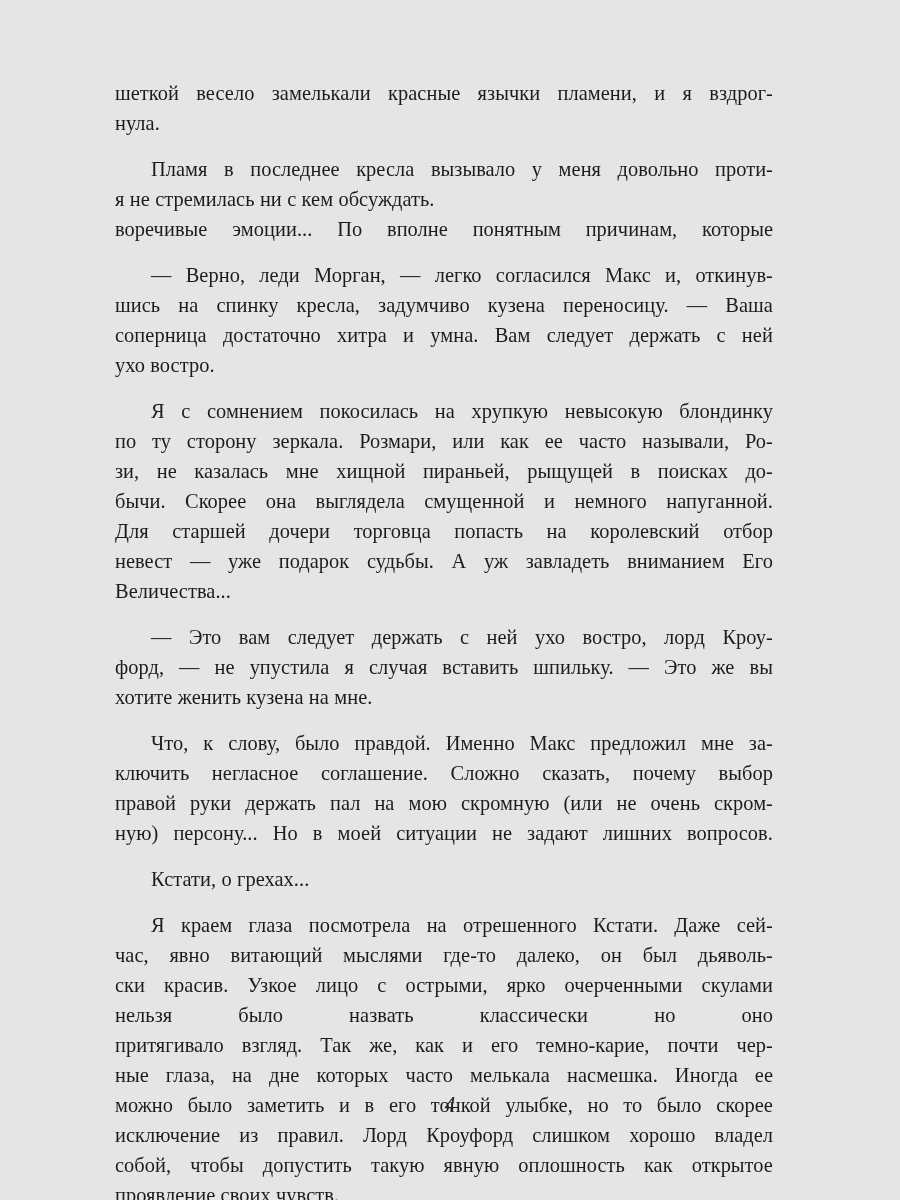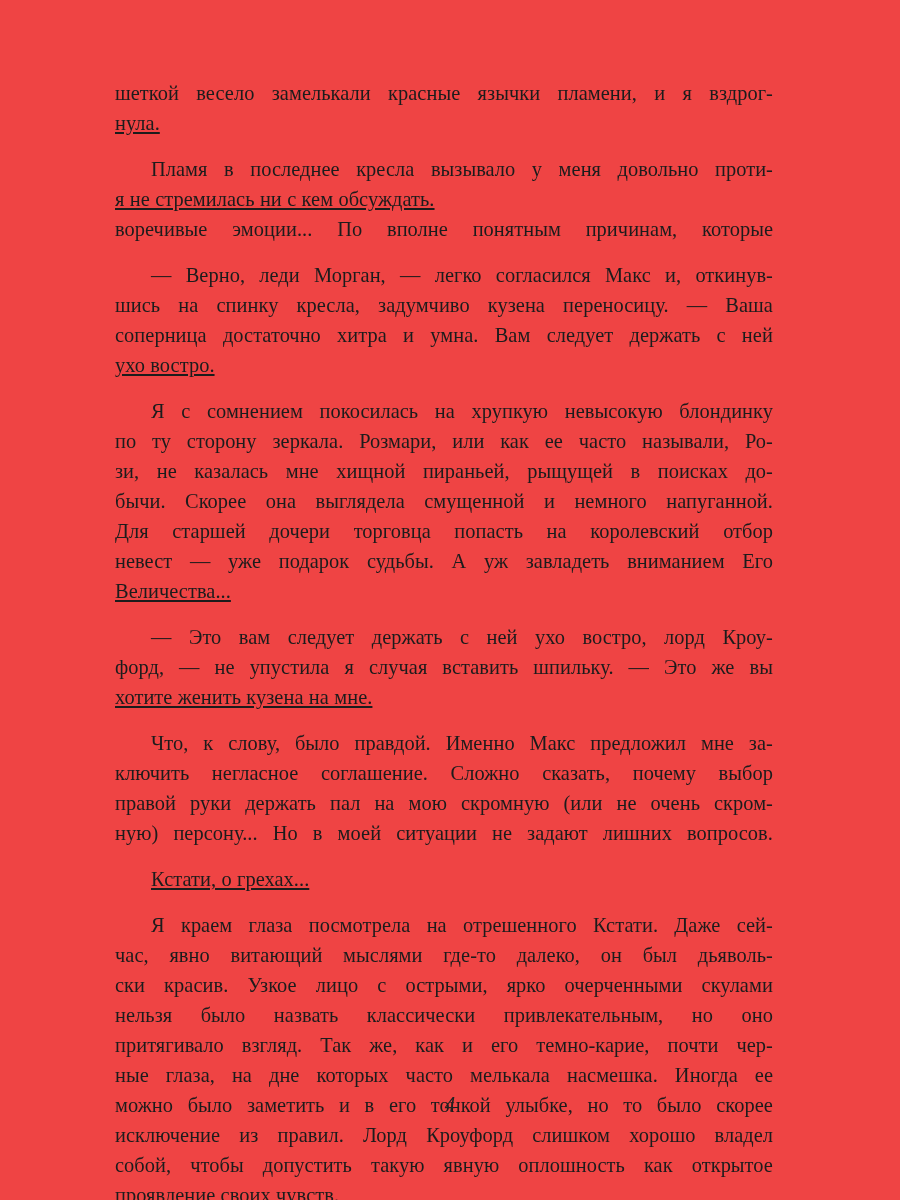--- a/index.html
+++ b/index.html
@@ -14,21 +14,21 @@
     position: relative;
     overflow: hidden;
     font-family: "Liberation Serif", "DejaVu Serif", serif;
     color: #1b1b1b;
     -webkit-font-smoothing: antialiased;
   }
 
   #page {
     position: absolute;
     inset: 0;
-    background: #ef4444;
+    background: #e5e5e5;
   }
 
   #text-column {
     position: absolute;
     left: 115px;
     top: 78px;
     width: 658px;
   }
 
   .para {
@@ -48,21 +48,20 @@
     align-items: baseline;
     white-space: pre;
   }
   
   .line.just {
     justify-content: space-between;
   }
   
   .line.flush {
     justify-content: flex-start;
-    text-decoration: underline;
   }
   .line .w {
     display: inline-block;
     white-space: pre;
   }
   .line.indent {
     text-indent: 0;
     padding-left: 36px;
     box-sizing: border-box;
     margin-top: 16px;
@@ -121,21 +120,21 @@
         <div class="line just"><span class="w">правой</span><span class="w">руки</span><span class="w">держать</span><span class="w">пал</span><span class="w">на</span><span class="w">мою</span><span class="w">скромную</span><span class="w">(или</span><span class="w">не</span><span class="w">очень</span><span class="w">скром-</span></div>
         <div class="line just"><span class="w">ную)</span><span class="w">персону...</span><span class="w">Но</span><span class="w">в</span><span class="w">моей</span><span class="w">ситуации</span><span class="w">не</span><span class="w">задают</span><span class="w">лишних</span><span class="w">вопросов.</span></div>
       </div>
       <div class="para">
         <div class="line flush indent"><span class="w">Кстати, о грехах...</span></div>
       </div>
       <div class="para">
         <div class="line just indent"><span class="w">Я</span><span class="w">краем</span><span class="w">глаза</span><span class="w">посмотрела</span><span class="w">на</span><span class="w">отрешенного</span><span class="w">Кстати.</span><span class="w">Даже</span><span class="w">сей-</span></div>
         <div class="line just"><span class="w">час,</span><span class="w">явно</span><span class="w">витающий</span><span class="w">мыслями</span><span class="w">где-то</span><span class="w">далеко,</span><span class="w">он</span><span class="w">был</span><span class="w">дьяволь-</span></div>
         <div class="line just"><span class="w">ски</span><span class="w">красив.</span><span class="w">Узкое</span><span class="w">лицо</span><span class="w">с</span><span class="w">острыми,</span><span class="w">ярко</span><span class="w">очерченными</span><span class="w">скулами</span></div>
-        <div class="line just"><span class="w">нельзя</span><span class="w">было</span><span class="w">назвать</span><span class="w">классически</span><span class="w">привлекательным,</span><span class="w">но</span><span class="w">оно</span></div>
+        <div class="line just"><span class="w">нельзя</span><span class="w">было</span><span class="w">назвать</span><span class="w">классически</span><span class="w">но</span><span class="w">оно</span></div>
         <div class="line just"><span class="w">притягивало</span><span class="w">взгляд.</span><span class="w">Так</span><span class="w">же,</span><span class="w">как</span><span class="w">и</span><span class="w">его</span><span class="w">темно-карие,</span><span class="w">почти</span><span class="w">чер-</span></div>
         <div class="line just"><span class="w">ные</span><span class="w">глаза,</span><span class="w">на</span><span class="w">дне</span><span class="w">которых</span><span class="w">часто</span><span class="w">мелькала</span><span class="w">насмешка.</span><span class="w">Иногда</span><span class="w">ее</span></div>
         <div class="line just"><span class="w">можно</span><span class="w">было</span><span class="w">заметить</span><span class="w">и</span><span class="w">в</span><span class="w">его</span><span class="w">тонкой</span><span class="w">улыбке,</span><span class="w">но</span><span class="w">то</span><span class="w">было</span><span class="w">скорее</span></div>
         <div class="line just"><span class="w">исключение</span><span class="w">из</span><span class="w">правил.</span><span class="w">Лорд</span><span class="w">Кроуфорд</span><span class="w">слишком</span><span class="w">хорошо</span><span class="w">владел</span></div>
         <div class="line just"><span class="w">собой,</span><span class="w">чтобы</span><span class="w">допустить</span><span class="w">такую</span><span class="w">явную</span><span class="w">оплошность</span><span class="w">как</span><span class="w">открытое</span></div>
         <div class="line flush"><span class="w">проявление своих чувств.</span></div>
       </div>
     </div>
 
   <div id="page-number">4</div>

